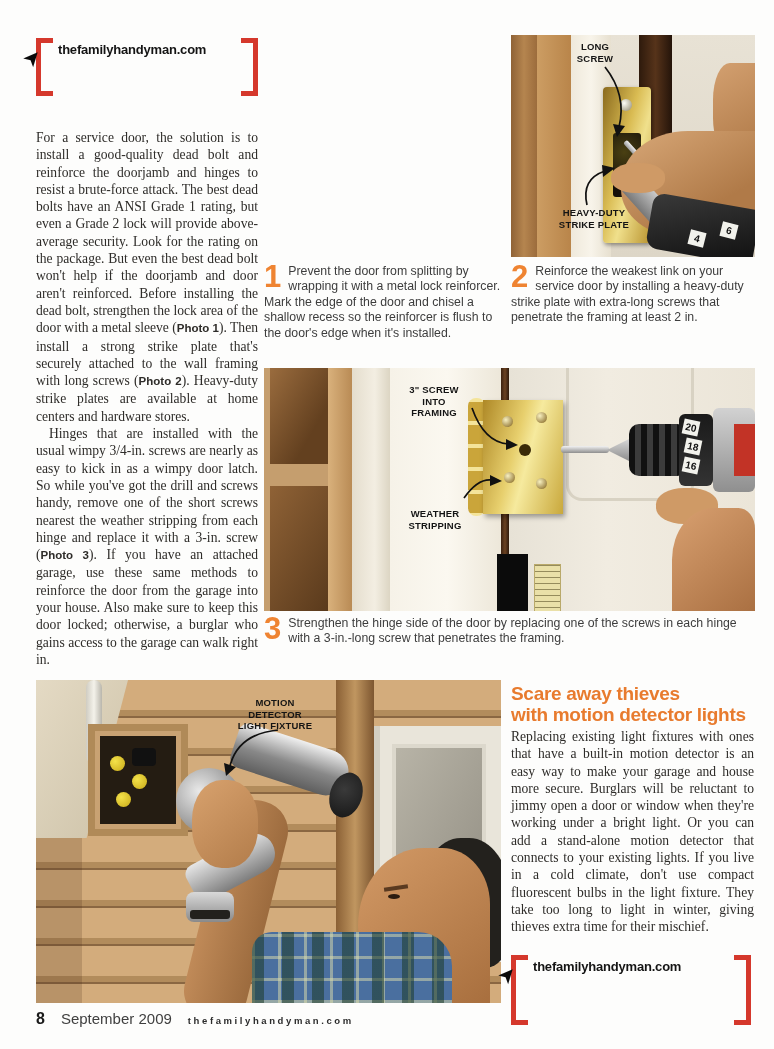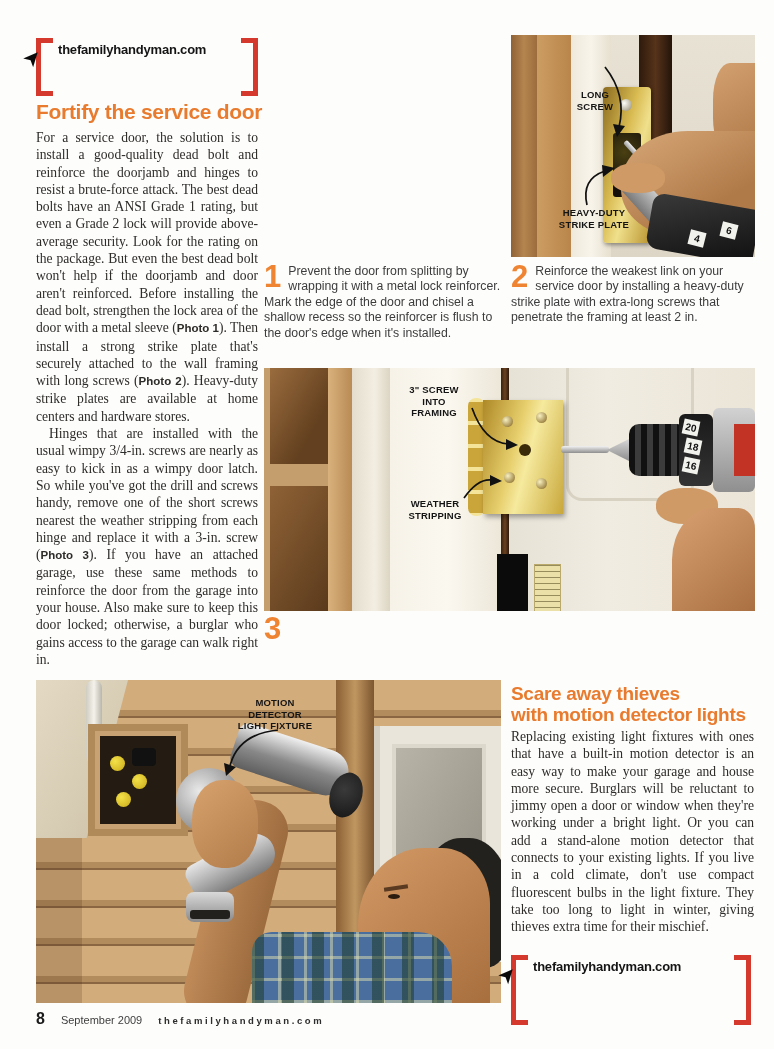--- a/index.html
+++ b/index.html
@@ -31,38 +31,37 @@
   .photo{position:absolute;overflow:hidden;background:#cfc9ba;}
   .plabel{position:absolute;font-weight:bold;font-size:9.5px;line-height:11.5px;color:#141414;text-align:center;letter-spacing:.2px;z-index:30;}
   .arrow{position:absolute;overflow:visible;z-index:29;}
   .arrow path{fill:none;stroke:#111;stroke-width:1.7px;}
   .arrow polygon{fill:#111;}
   .grain{background-image:repeating-linear-gradient(180deg,rgba(80,48,20,.22) 0 2px,transparent 2px 15px);}
   .tile{position:absolute;width:16px;height:15px;background:#f2f2ec;color:#111;font-size:10px;font-weight:bold;text-align:center;line-height:15px;z-index:6;}
 
   .footer{position:absolute;left:36px;top:1010px;display:flex;align-items:baseline;gap:16px;}
   .footer .pg{font-size:16px;font-weight:bold;color:#1a1a1a;}
-  .footer .issue{font-size:11px;color:#3f3f3f;}
+  .footer .issue{font-size:15px;color:#3f3f3f;}
   .footer .site{font-size:9.5px;font-weight:bold;letter-spacing:2.6px;color:#2c2c2c;}
 </style>
 </head>
 <body>
 
 <div class="page">
 
   <div class="callout" style="left:36px;top:38px;width:222px;height:58px;">
     <div class="bk bk-l"></div>
     <div class="bk bk-r"></div>
     <span class="cursor" style="left:-13px;top:9px;">➤</span>
     <div class="callout-inner">
       <div class="callout-title">thefamilyhandyman.com</div>
     </div>
   </div>
 
-  <div class="h-orange" style="left:36px;top:100px;width:230px;font-size:21px;">Fortify the service door</div>
   <div class="serifcol" style="left:36px;top:129px;width:222px;">
     <p><span>For a service door, the solution is to install a good-quality dead bolt and reinforce the doorjamb and hinges to resist a brute-force attack. The best dead bolts have an ANSI Grade 1 rating, but even a Grade 2 lock will provide above-average security. Look for the rating on the package. But even the best dead bolt won't help if the doorjamb and door aren't reinforced. Before installing the dead bolt, strengthen the lock area of the door with a metal sleeve (</span><b>Photo 1</b><span>). Then install a strong strike plate that's securely attached to the wall framing with long screws (</span><b>Photo 2</b><span>). Heavy-duty strike plates are available at home centers and hardware stores.</span></p>
     <p class="indent"><span>Hinges that are installed with the usual wimpy 3/4-in. screws are nearly as easy to kick in as a wimpy door latch. So while you've got the drill and screws handy, remove one of the short screws nearest the weather stripping from each hinge and replace it with a 3-in. screw (</span><b>Photo 3</b><span>). If you have an attached garage, use these same methods to reinforce the door from the garage into your house. Also make sure to keep this door locked; otherwise, a burglar who gains access to the garage can walk right in.</span></p>
   </div>
 
 
   <div class="cap" style="left:264px;top:264px;width:238px;">
     <span class="num">1</span>
     <span>Prevent the door from splitting by wrapping it with a metal lock reinforcer. Mark the edge of the door and chisel a shallow recess so the reinforcer is flush to the door's edge when it's installed.</span>
   </div>
@@ -77,21 +76,21 @@
     <div class="abs" style="left:102px;top:98px;width:28px;height:64px;background:radial-gradient(circle at 40% 30%,#4a4012,#15100a 70%);border-radius:3px;"></div>
     <div class="abs" style="left:109px;top:64px;width:12px;height:12px;border-radius:50%;background:radial-gradient(circle at 35% 35%,#fdfdf8,#8e876d);"></div>
     <div class="abs" style="left:114px;top:104px;width:54px;height:5px;background:linear-gradient(180deg,#efefef,#9a9a9a);transform:rotate(48deg);transform-origin:left center;border-radius:2px;z-index:4;"></div>
     <div class="abs" style="right:0;top:96px;width:134px;height:106px;border-radius:50% 0 0 45%;background:linear-gradient(150deg,#d8a878,#b07a48 70%);z-index:5;"></div>
     <div class="abs" style="left:100px;top:128px;width:54px;height:30px;border-radius:45%;background:#cf9a66;z-index:6;"></div>
     <div class="abs" style="left:118px;top:134px;width:60px;height:24px;background:linear-gradient(180deg,#c9c9c9,#787878);transform:rotate(48deg);transform-origin:left center;border-radius:4px;z-index:5;"></div>
     <div class="abs" style="left:138px;top:166px;width:108px;height:56px;background:linear-gradient(160deg,#3a3a3a,#0f0f0f);border-radius:12px 6px 4px 12px;transform:rotate(10deg);z-index:5;"></div>
     <div class="tile" style="left:178px;top:196px;transform:rotate(14deg);">4</div>
     <div class="tile" style="left:210px;top:188px;transform:rotate(14deg);">6</div>
     <div class="abs" style="right:0;top:28px;width:42px;height:92px;border-radius:40% 0 0 40%;background:linear-gradient(150deg,#d3a070,#b07a48);"></div>
-    <div class="plabel" style="left:56px;top:6px;width:56px;margin-top:48px;">LONG SCREW</div>
+    <div class="plabel" style="left:56px;top:6px;width:56px;">LONG SCREW</div>
     <svg class="arrow" style="left:86px;top:30px;width:40px;height:76px;" viewBox="0 0 40 76">
         <path d="M8,2 Q30,30 22,62"></path>
         <polygon points="20,72 16,59 28,61"></polygon>
       </svg>
     <div class="plabel" style="left:46px;top:172px;width:74px;">HEAVY-DUTY STRIKE PLATE</div>
     <svg class="arrow" style="left:68px;top:128px;width:40px;height:44px;" viewBox="0 0 40 44">
         <path d="M8,42 Q2,16 26,8"></path>
         <polygon points="36,5 24,14 23,2"></polygon>
       </svg>
   </div>
@@ -130,29 +129,30 @@
     <div class="tile" style="left:419px;top:90px;transform:rotate(12deg);">16</div>
     <div class="abs" style="left:449px;top:40px;width:42px;height:84px;background:linear-gradient(180deg,#d2d2d2,#8f8f8f);border-radius:6px;z-index:4;"></div>
     <div class="abs" style="left:470px;top:56px;width:21px;height:52px;background:#c23326;z-index:5;"></div>
     <div class="abs" style="left:392px;top:120px;width:62px;height:36px;border-radius:45%;background:#cf9a66;z-index:5;"></div>
     <div class="abs" style="left:408px;top:140px;width:83px;height:103px;background:linear-gradient(140deg,#d8a070,#aa7042);border-radius:50% 20% 0 0;z-index:5;"></div>
     <div class="plabel" style="left:138px;top:16px;width:64px;">3" SCREW INTO FRAMING</div>
     <svg class="arrow" style="left:204px;top:36px;width:50px;height:44px;" viewBox="0 0 50 44">
         <path d="M4,4 Q16,38 40,40"></path>
         <polygon points="50,41 38,35 38,46"></polygon>
       </svg>
-    <div class="plabel" style="left:134px;top:130px;width:74px;">WEATHER STRIPPING</div>
+    <div class="plabel" style="left:134px;top:140px;width:74px;">WEATHER STRIPPING</div>
     <svg class="arrow" style="left:196px;top:106px;width:42px;height:26px;" viewBox="0 0 42 26">
         <path d="M4,24 Q18,4 32,6"></path>
         <polygon points="42,7 30,1 30,12"></polygon>
       </svg>
   </div>
 
   <div class="cap" style="left:264px;top:616px;width:482px;">
     <span class="num">3</span>
+    <span>Strengthen the hinge side of the door by replacing one of the screws in each hinge with a 3-in.-long screw that penetrates the framing.</span>
   </div>
 
   <div class="photo" style="left:36px;top:680px;width:465px;height:323px;">
     <div class="abs" style="inset:0;background:repeating-linear-gradient(180deg,#d3ac7c 0 30px,#b28c5c 30px 36px,#8a6742 36px 38px);"></div>
     <div class="abs" style="left:0;top:0;width:46px;height:323px;background:rgba(60,35,15,.18);"></div>
     <div class="abs" style="left:0;top:0;width:92px;height:158px;background:linear-gradient(120deg,#e4dac4,#cdc2a8);clip-path:polygon(0 0,100% 0,55% 100%,0 100%);"></div>
     <div class="abs" style="left:300px;top:0;width:38px;height:323px;background:linear-gradient(90deg,#8a6035,#c09660 50%,#7d5630);"></div>
     <div class="abs" style="left:338px;top:46px;width:128px;height:236px;background:#e9e5da;border-left:6px solid #d4cfc2;"></div>
     <div class="abs" style="left:356px;top:64px;width:94px;height:200px;background:linear-gradient(120deg,#b9b5a8,#8f8b80);box-shadow:inset 0 0 0 4px #dcd8cc;"></div>
     <div class="abs" style="left:50px;top:0;width:16px;height:84px;background:linear-gradient(90deg,#cfccc2,#f4f2ea 50%,#b9b6ac);border-radius:8px;"></div>

